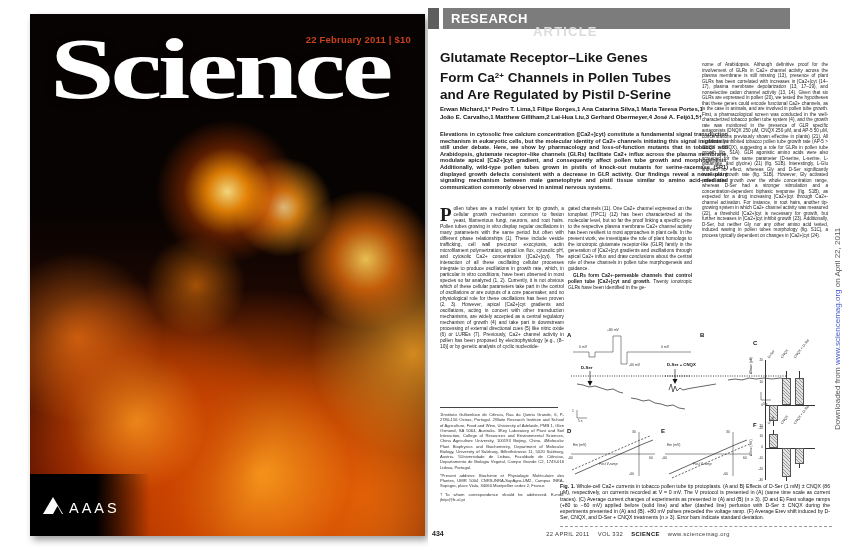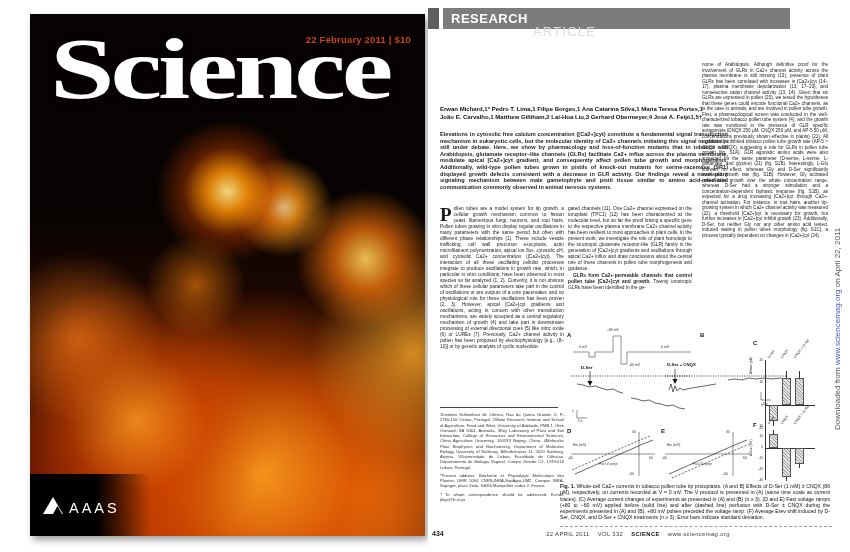--- a/index.html
+++ b/index.html
@@ -32,21 +32,21 @@
   #aaas{position:absolute;left:13px;bottom:18px;display:flex;align-items:center;gap:6px;color:#fff;}
   #aaas .word{font-size:14.5px;letter-spacing:3px;font-weight:400;}
 
   
   #page{position:absolute;left:428px;top:0;width:402px;height:552px;background:#fff;}
   #page .abs{position:absolute;}
   .kicker-block{left:0;top:8px;width:11px;height:21px;background:#5e5e5e;}
   .kicker-bar{left:15px;top:8px;width:347px;height:21px;background:#7c7c7c;color:#fff;
     display:flex;align-items:center;padding-left:8px;}
   .kicker-bold{font-size:13px;font-weight:700;letter-spacing:.5px;}
-  .kicker-light{font-size:13px;font-weight:400;color:#dcdcdc;letter-spacing:1.2px;margin-left:5px;margin-top:25px;}
+  .kicker-light{font-size:13px;font-weight:700;color:#dcdcdc;letter-spacing:1.2px;margin-left:5px;margin-top:25px;}
 
   .title{left:12px;top:49px;width:302px;font-size:13.5px;font-weight:700;line-height:17.5px;color:#151515;}
   .title .sup{font-size:8px;vertical-align:4px;}
   .title .sc{font-size:10px;}
   .authors{left:12px;top:106px;width:302px;font-size:6px;font-weight:700;line-height:7.8px;color:#111;}
   .abstract{left:12px;top:131px;width:288px;font-size:5.6px;font-weight:700;line-height:6.6px;
     text-align:justify;color:#242424;}
 
   .bodycol{font-size:4.8px;line-height:6px;text-align:justify;color:#1c1c1c;}
   .bodycol p{margin:0;}
@@ -123,20 +123,25 @@
   </div>
 
   <div id="page">
 
     <div class="abs kicker-block"></div>
     <div class="abs kicker-bar">
       <span class="kicker-bold">RESEARCH</span>
       <span class="kicker-light">ARTICLE</span>
     </div>
 
+    <div class="abs title">
+      <div><span>Glutamate Receptor–Like Genes</span></div>
+      <div><span>Form Ca</span><span class="sup">2+</span><span> Channels in Pollen Tubes</span></div>
+      <div><span>and Are Regulated by Pistil </span><span class="sc">D</span><span>-Serine</span></div>
+    </div>
 
     <div class="abs authors">
       <div>Erwan Michard,1* Pedro T. Lima,1 Filipe Borges,1 Ana Catarina Silva,1 Maria Teresa Portes,1</div>
       <div>João E. Carvalho,1 Matthew Gilliham,2 Lai-Hua Liu,3 Gerhard Obermeyer,4 José A. Feijó1,5†</div>
     </div>
 
     <div class="abs abstract">Elevations in cytosolic free calcium concentration ([Ca2+]cyt) constitute a fundamental signal transduction mechanism in eukaryotic cells, but the molecular identity of Ca2+ channels initiating this signal in plants is still under debate. Here, we show by pharmacology and loss-of-function mutants that in tobacco and Arabidopsis, glutamate receptor–like channels (GLRs) facilitate Ca2+ influx across the plasma membrane, modulate apical [Ca2+]cyt gradient, and consequently affect pollen tube growth and morphogenesis. Additionally, wild-type pollen tubes grown in pistils of knock-out mutants for serine-racemase (SR1) displayed growth defects consistent with a decrease in GLR activity. Our findings reveal a novel plant signaling mechanism between male gametophyte and pistil tissue similar to amino acid–mediated communication commonly observed in animal nervous systems.</div>
 
     <div class="abs bodycol" id="col1">
       <p><span class="dropcap">P</span><span>ollen tubes are a model system for tip growth, a cellular growth mechanism common to fission yeast, filamentous fungi, neurons, and root hairs. Pollen tubes growing in vitro display regular oscillations in many parameters with the same period but often with different phase relationships (1). These include vesicle trafficking, cell wall precursor exocytosis, actin microfilament polymerization, apical ion flux, cytosolic pH, and cytosolic Ca2+ concentration ([Ca2+]cyt). The interaction of all these oscillating cellular processes integrate to produce oscillations in growth rate, which, in particular in vitro conditions, have been observed in most species so far analyzed (1, 2). Currently, it is not obvious which of these cellular parameters take part in the control of oscillations or are outputs of a core pacemaker, and no physiological role for these oscillations has been proven (2, 3). However, apical [Ca2+]cyt gradients and oscillations, acting in concert with other transduction mechanisms, are widely accepted as a central regulatory mechanism of growth (4) and take part in downstream processing of external directional cues (5) like nitric oxide (6) or LUREs (7). Previously, Ca2+ channel activity in pollen has been proposed by electrophysiology [e.g., (8–10)] or by genetic analysis of cyclic nucleotide-</span></p>

